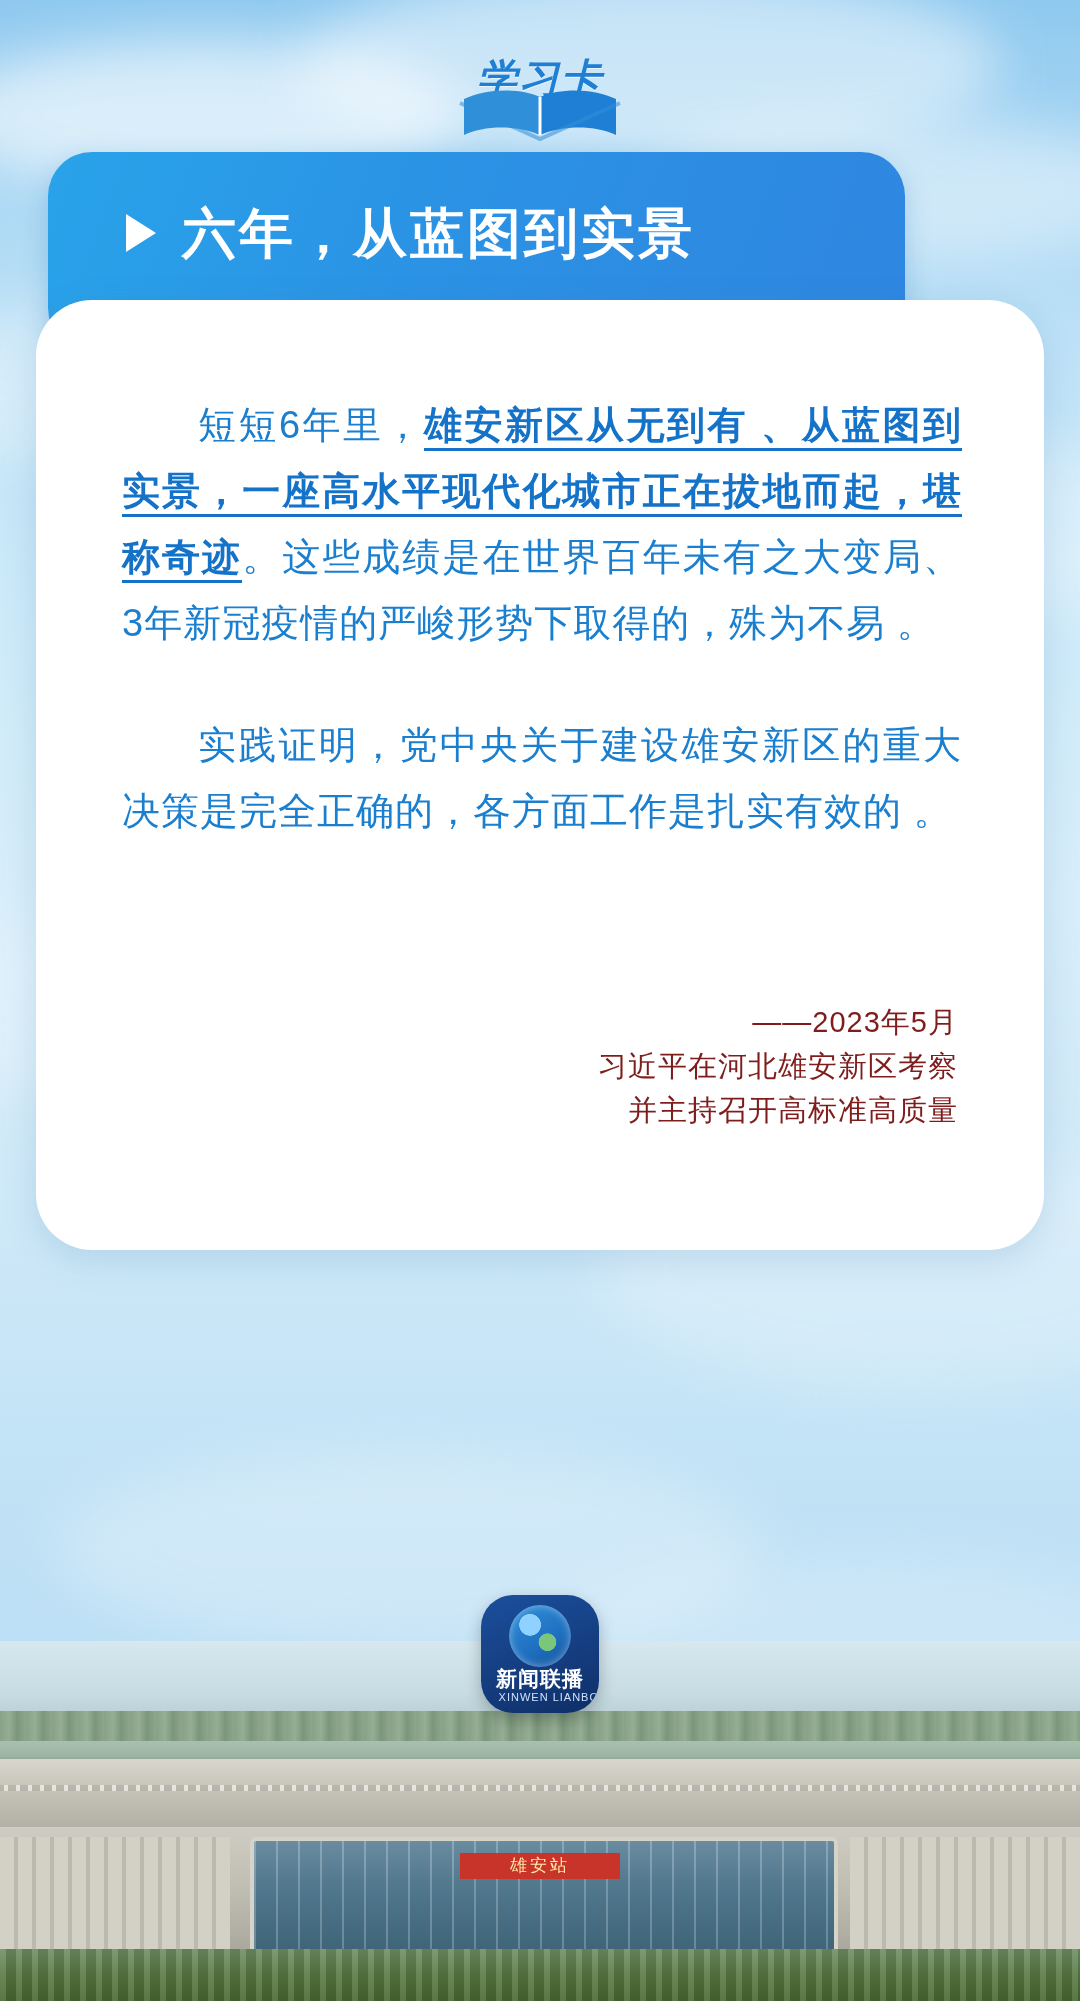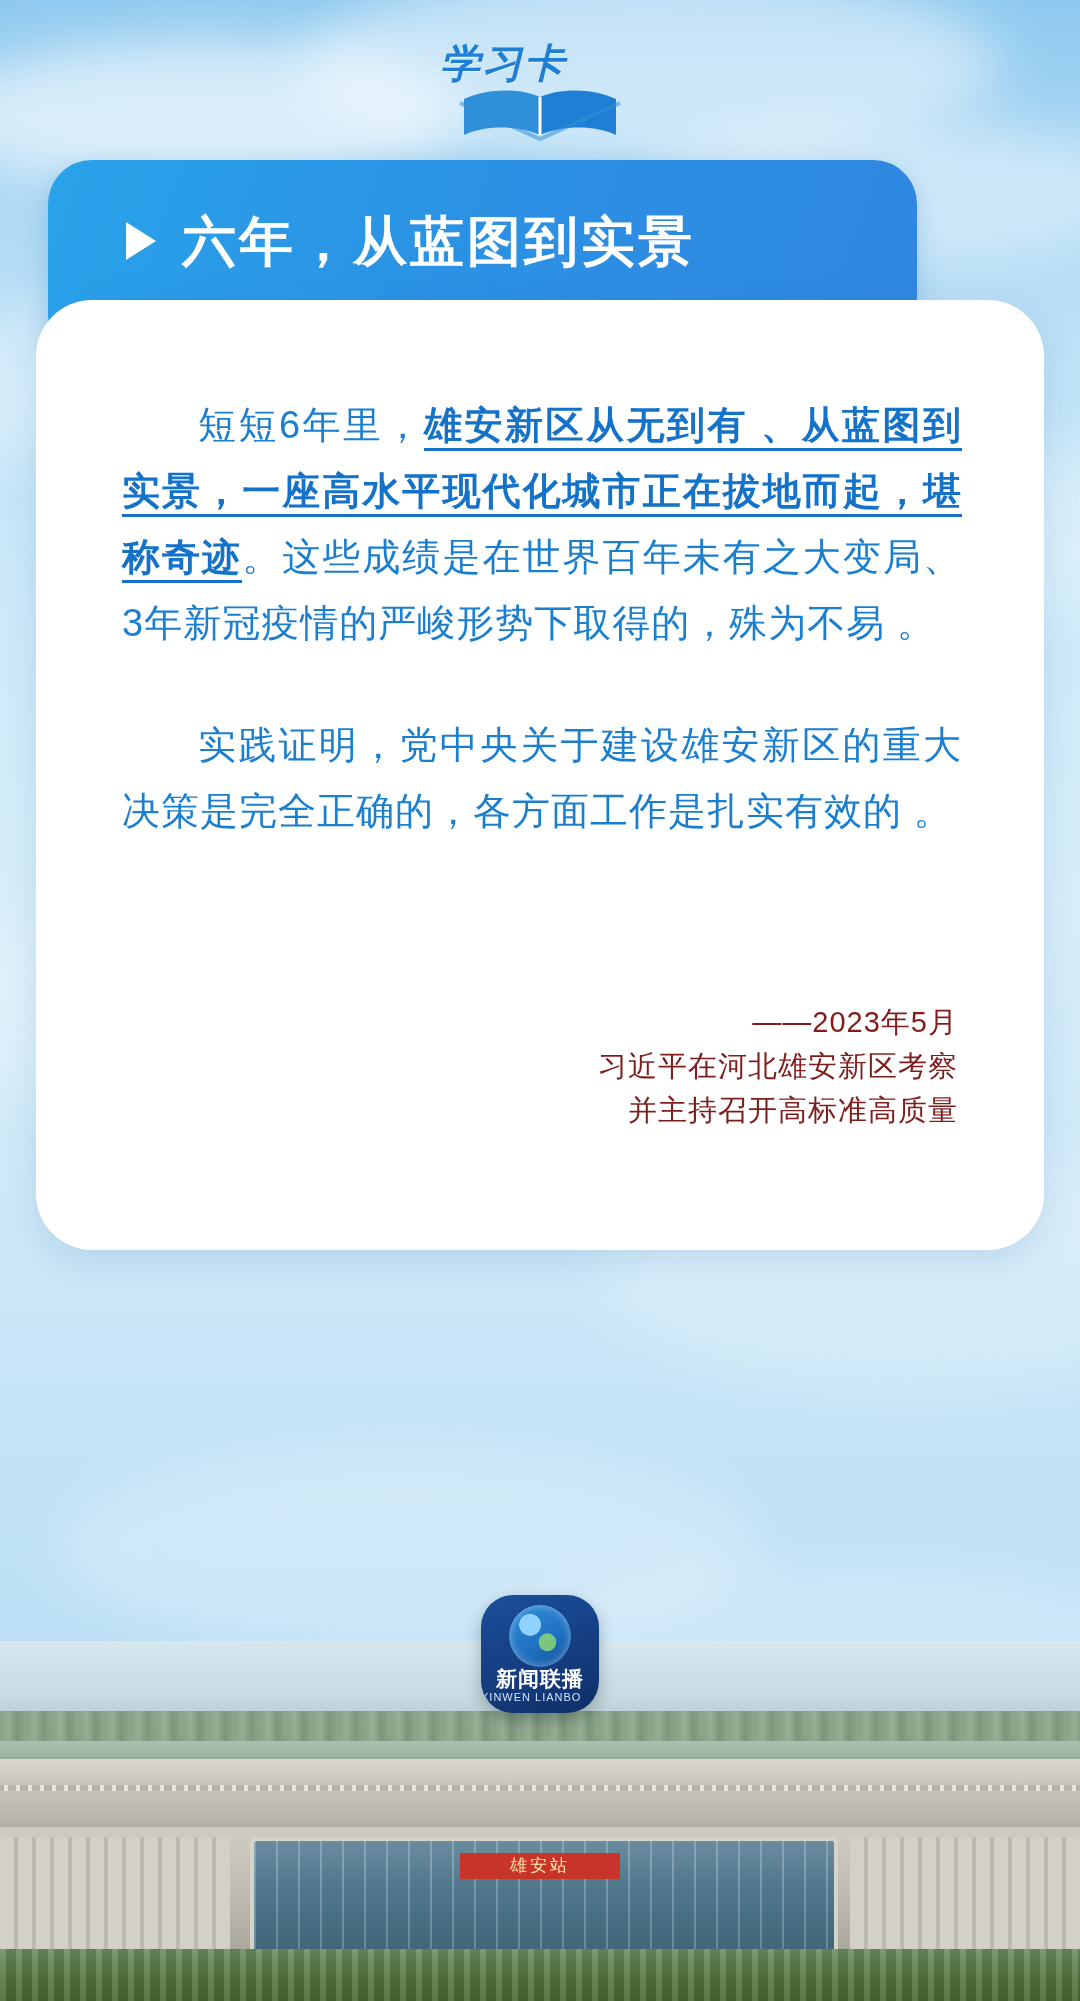--- a/index.html
+++ b/index.html
@@ -62,49 +62,49 @@
     align-items: center;
     justify-content: center;
   }
   .brand-mark {
     position: relative;
     width: 200px;
     height: 108px;
   }
   .brand-text {
     position: absolute;
-    top: 0;
+    top: 15px;
     left: 0;
     width: 200px;
+    text-align: center;
     font-family: "Liberation Serif", "DejaVu Serif", serif;
     font-weight: bold;
     font-style: italic;
     font-size: 40px;
     letter-spacing: 2px;
     color: #1f7fd4;
     line-height: 46px;
     text-shadow: 0 1px 0 rgba(255,255,255,.6);
   }
   .brand-book {
     position: absolute;
     left: 18px;
     top: 46px;
   }
 
   
   .header-card {
     position: absolute;
     left: 48px;
-    top: 160px;
+    top: 152px;
     width: 857px;
     height: 200px;
     background: linear-gradient(110deg, #29a3ea 0%, #2b92e4 45%, #2f86e0 100%);
     border-radius: 44px 44px 44px 44px;
     box-shadow: 0 8px 26px rgba(30,110,180,.25);
-    padding-left: 12px;
   }
   .header-inner {
     position: absolute;
     left: 78px;
     top: 50px;
     display: flex;
     align-items: center;
     gap: 26px;
   }
   .play-triangle {
@@ -295,21 +295,21 @@
     color: #ffffff;
     font-size: 21px;
     font-weight: bold;
     letter-spacing: 1px;
     line-height: 23px;
   }
   .badge .b-en {
     position: absolute;
     left: 0; right: 0;
     top: 96px;
-    text-align: left;
+    text-align: right;
     color: #cfe3ff;
     font-size: 11px;
     letter-spacing: 1px;
   }
 </style>
 </head>
 <body>
 
 <div class="poster">
 

